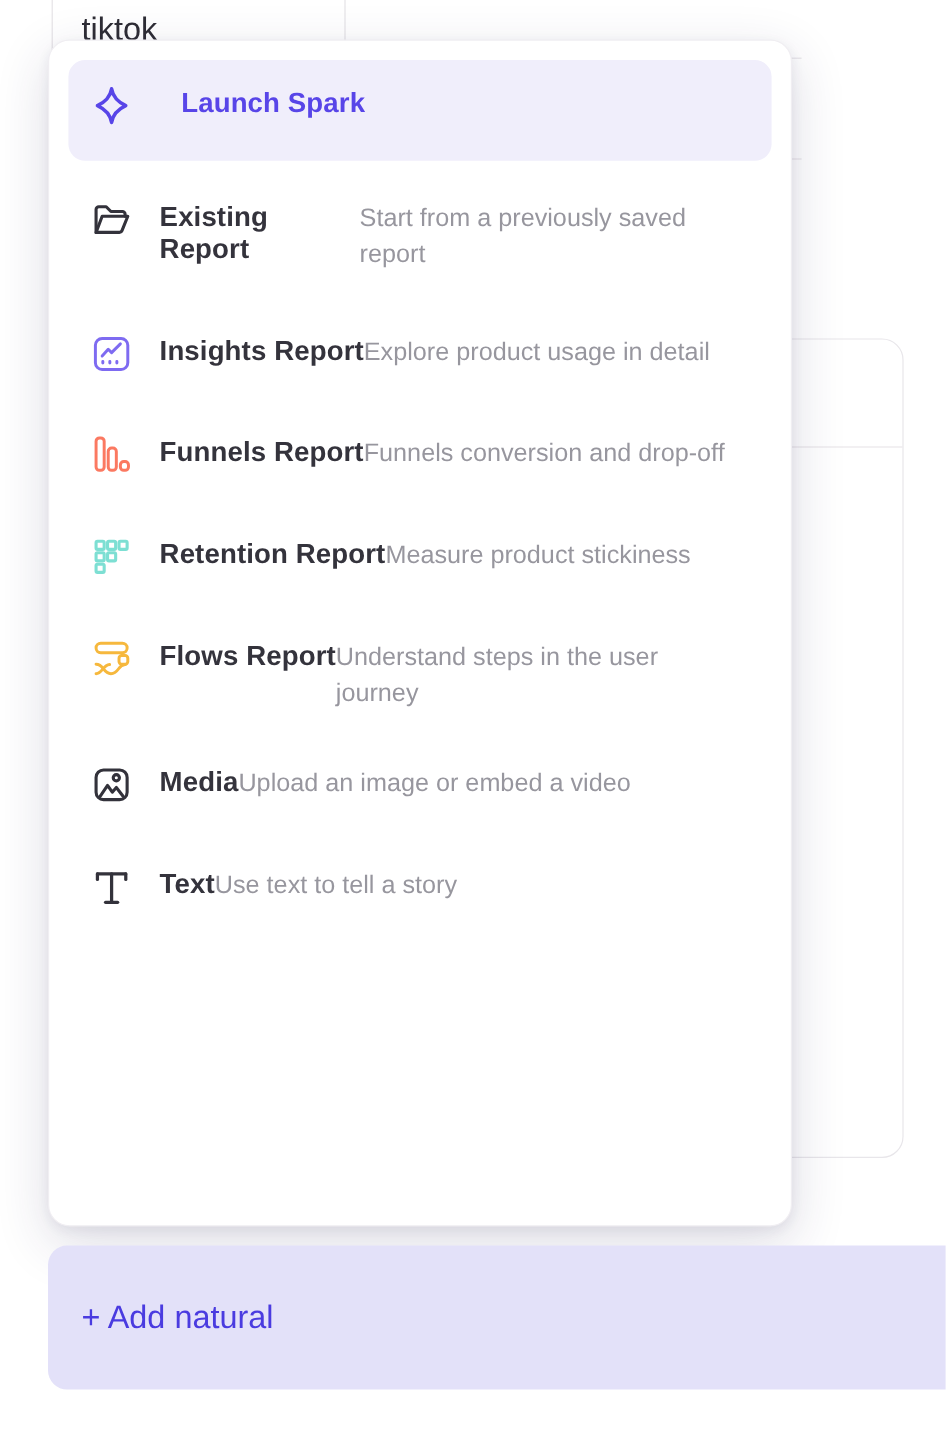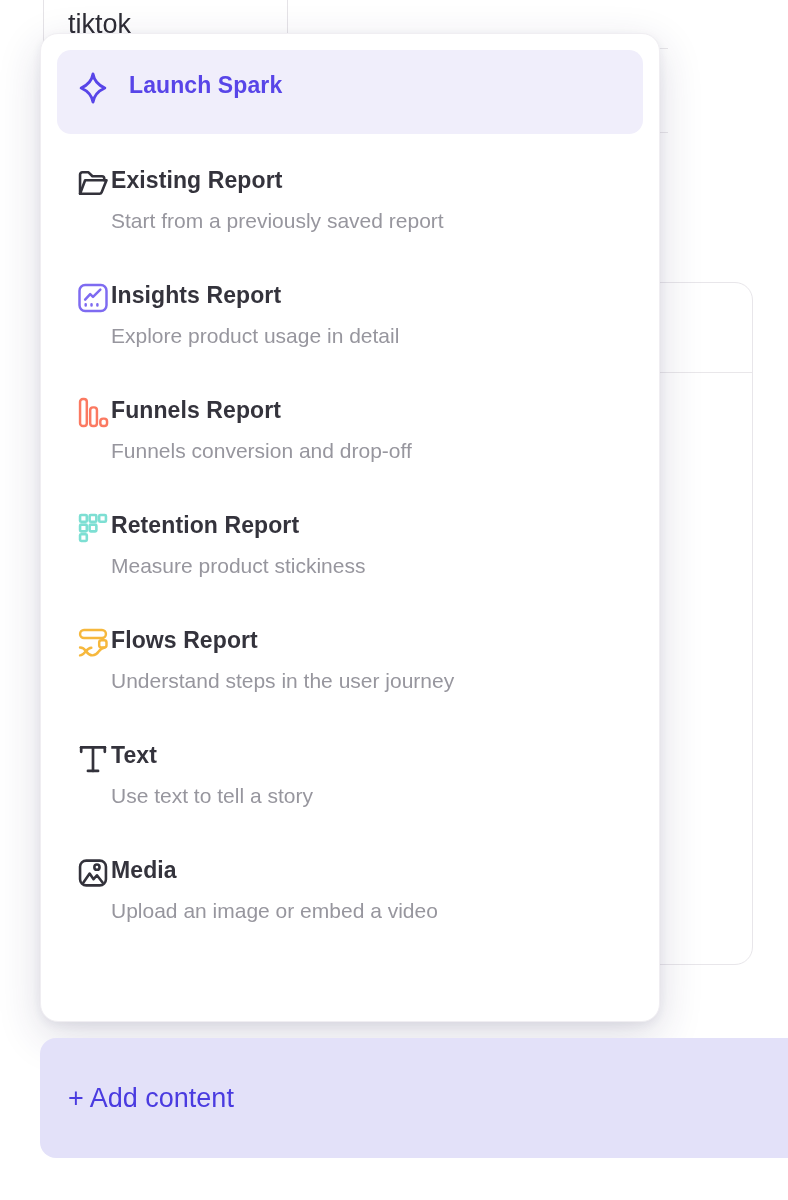--- a/index.html
+++ b/index.html
@@ -27,21 +27,21 @@
 
   .item-highlight { display:flex; gap:18px; align-items:flex-start;
     background:#f0eefb; border-radius:14px; padding:22px 20px 22px 18px; cursor:pointer; }
   .menu-item { display:flex; align-items:flex-start;
     margin:45px 20px 0 18px; cursor:pointer; }
   .menu-item.first { margin-top:33px; }
 
   .item-icon { flex:0 0 36px; width:36px; height:36px; margin-top:-2px; }
   .item-icon svg { width:36px; height:36px; display:block; }
 
-  .item-text { display:flex; flex-direction:column; }
+  .item-text { display:flex; flex-direction:row;margin-left:22px; }
   .item-title { font-size:23px; font-weight:700; color:#34333c; letter-spacing:0.1px;
     margin-bottom:12px; line-height:1.2; }
   .item-title.accent { color:#5845e8; }
   .item-desc { font-size:21px; color:#97969e; line-height:1.45; }
   .item-highlight .item-desc { max-width:472px; }
 
   
   .add-content-bar { position:absolute; left:40px; top:1038px; width:764px; height:120px;
     background:#e3e1f9; border-radius:16px; display:flex; align-items:center;
     padding-left:28px; cursor:pointer; }
@@ -142,47 +142,47 @@
         </svg>
       </span>
       <span class="item-text">
         <span class="item-title">Flows Report</span>
         <span class="item-desc">Understand steps in the user journey</span>
       </span>
     </div>
 
     <div class="menu-item">
       <span class="item-icon">
+        <svg viewBox="0 0 32 32" fill="none" stroke="#33323b" stroke-width="2.3" stroke-linecap="round" stroke-linejoin="round">
+          <rect x="4.5" y="5" width="23" height="22" rx="5.5"></rect>
+          <circle cx="19.5" cy="10.8" r="2.3"></circle>
+          <path d="M7.5 24.5 L13 16.5 L16.5 21.5 L19.5 18 L24.5 24.5"></path>
+        </svg>
+      </span>
+      <span class="item-text">
+        <span class="item-title">Media</span>
+        <span class="item-desc">Upload an image or embed a video</span>
+      </span>
+    </div>
+
+    <div class="menu-item">
+      <span class="item-icon">
         <svg viewBox="0 0 32 32" fill="none" stroke="#33323b" stroke-width="2.4" stroke-linecap="round" stroke-linejoin="round">
           <path d="M5.5 6.5 H26.5"></path>
           <path d="M5.5 6.5 V10.5"></path>
           <path d="M26.5 6.5 V10.5"></path>
           <path d="M16 6.5 V27.5"></path>
           <path d="M11.5 27.5 H20.5"></path>
         </svg>
       </span>
       <span class="item-text">
         <span class="item-title">Text</span>
         <span class="item-desc">Use text to tell a story</span>
       </span>
     </div>
 
-    <div class="menu-item">
-      <span class="item-icon">
-        <svg viewBox="0 0 32 32" fill="none" stroke="#33323b" stroke-width="2.3" stroke-linecap="round" stroke-linejoin="round">
-          <rect x="4.5" y="5" width="23" height="22" rx="5.5"></rect>
-          <circle cx="19.5" cy="10.8" r="2.3"></circle>
-          <path d="M7.5 24.5 L13 16.5 L16.5 21.5 L19.5 18 L24.5 24.5"></path>
-        </svg>
-      </span>
-      <span class="item-text">
-        <span class="item-title">Media</span>
-        <span class="item-desc">Upload an image or embed a video</span>
-      </span>
-    </div>
-
   </div>
 
   <div class="add-content-bar">
-    <span class="add-content-label">+ Add content</span>
+    <span class="add-content-label">+ Add natural</span>
   </div>
 
 </div>
 
 </body></html>

